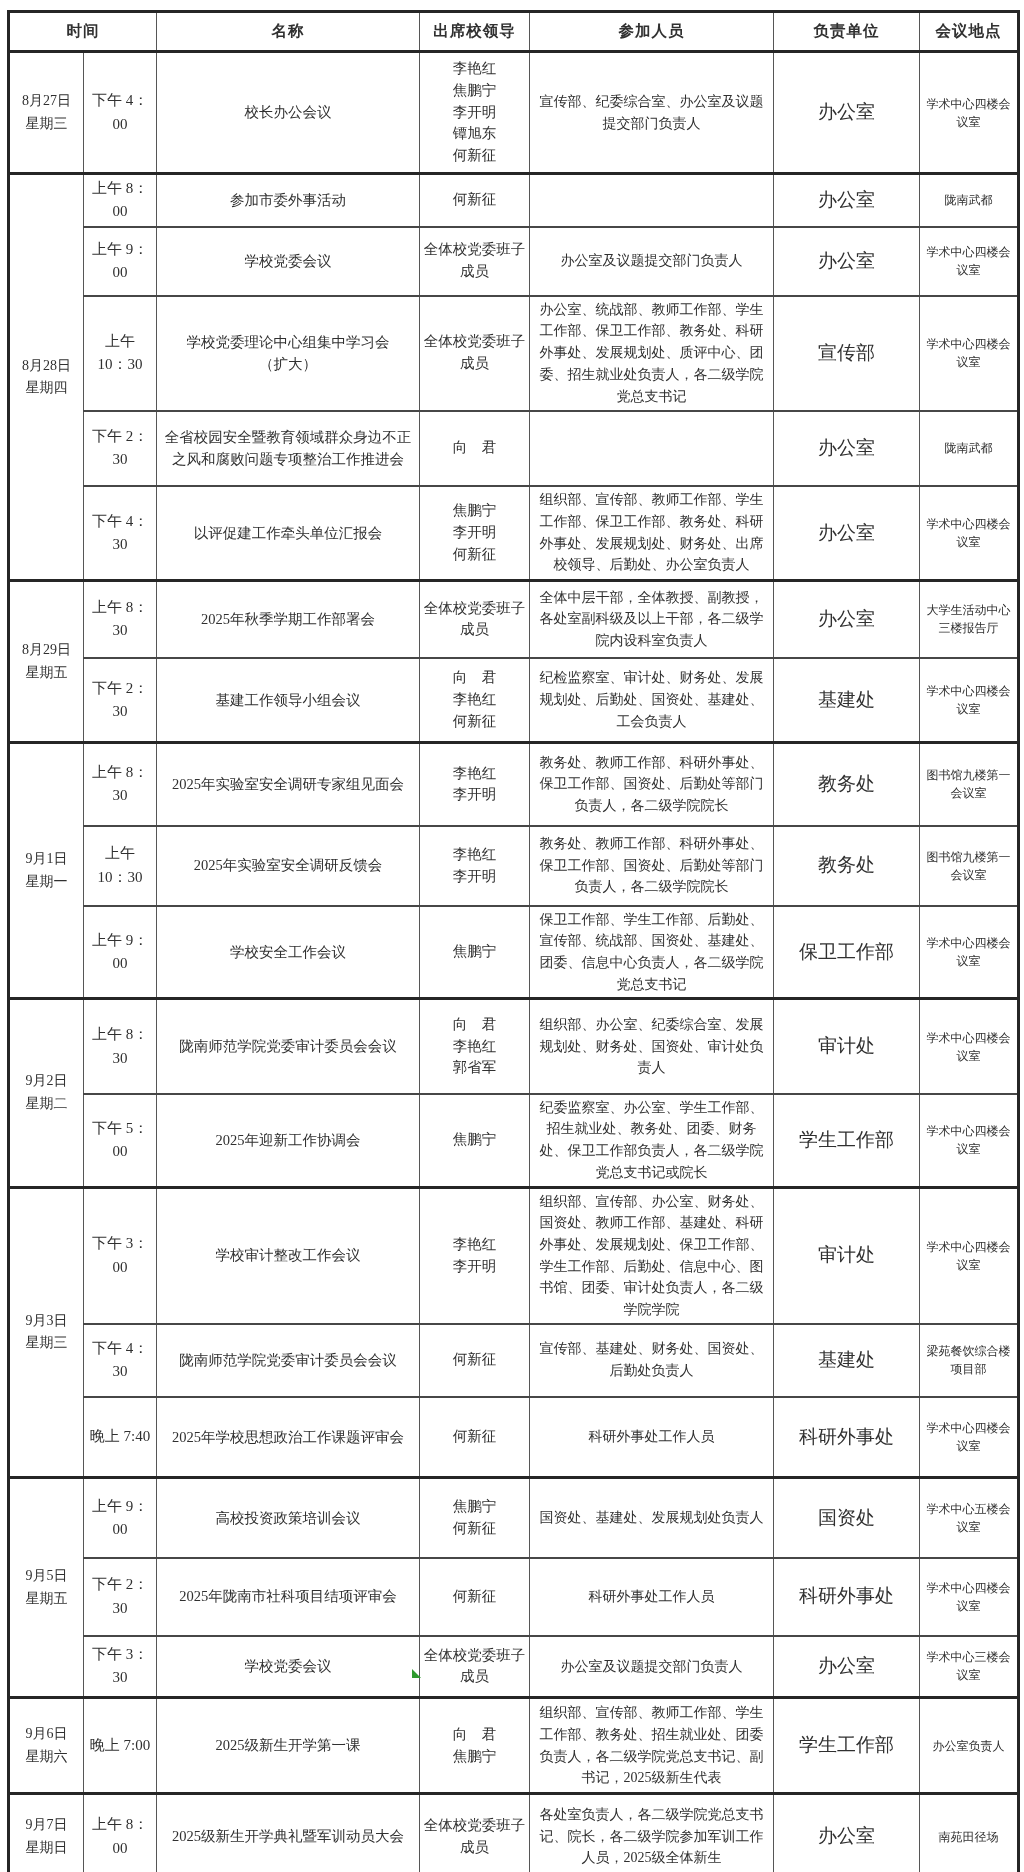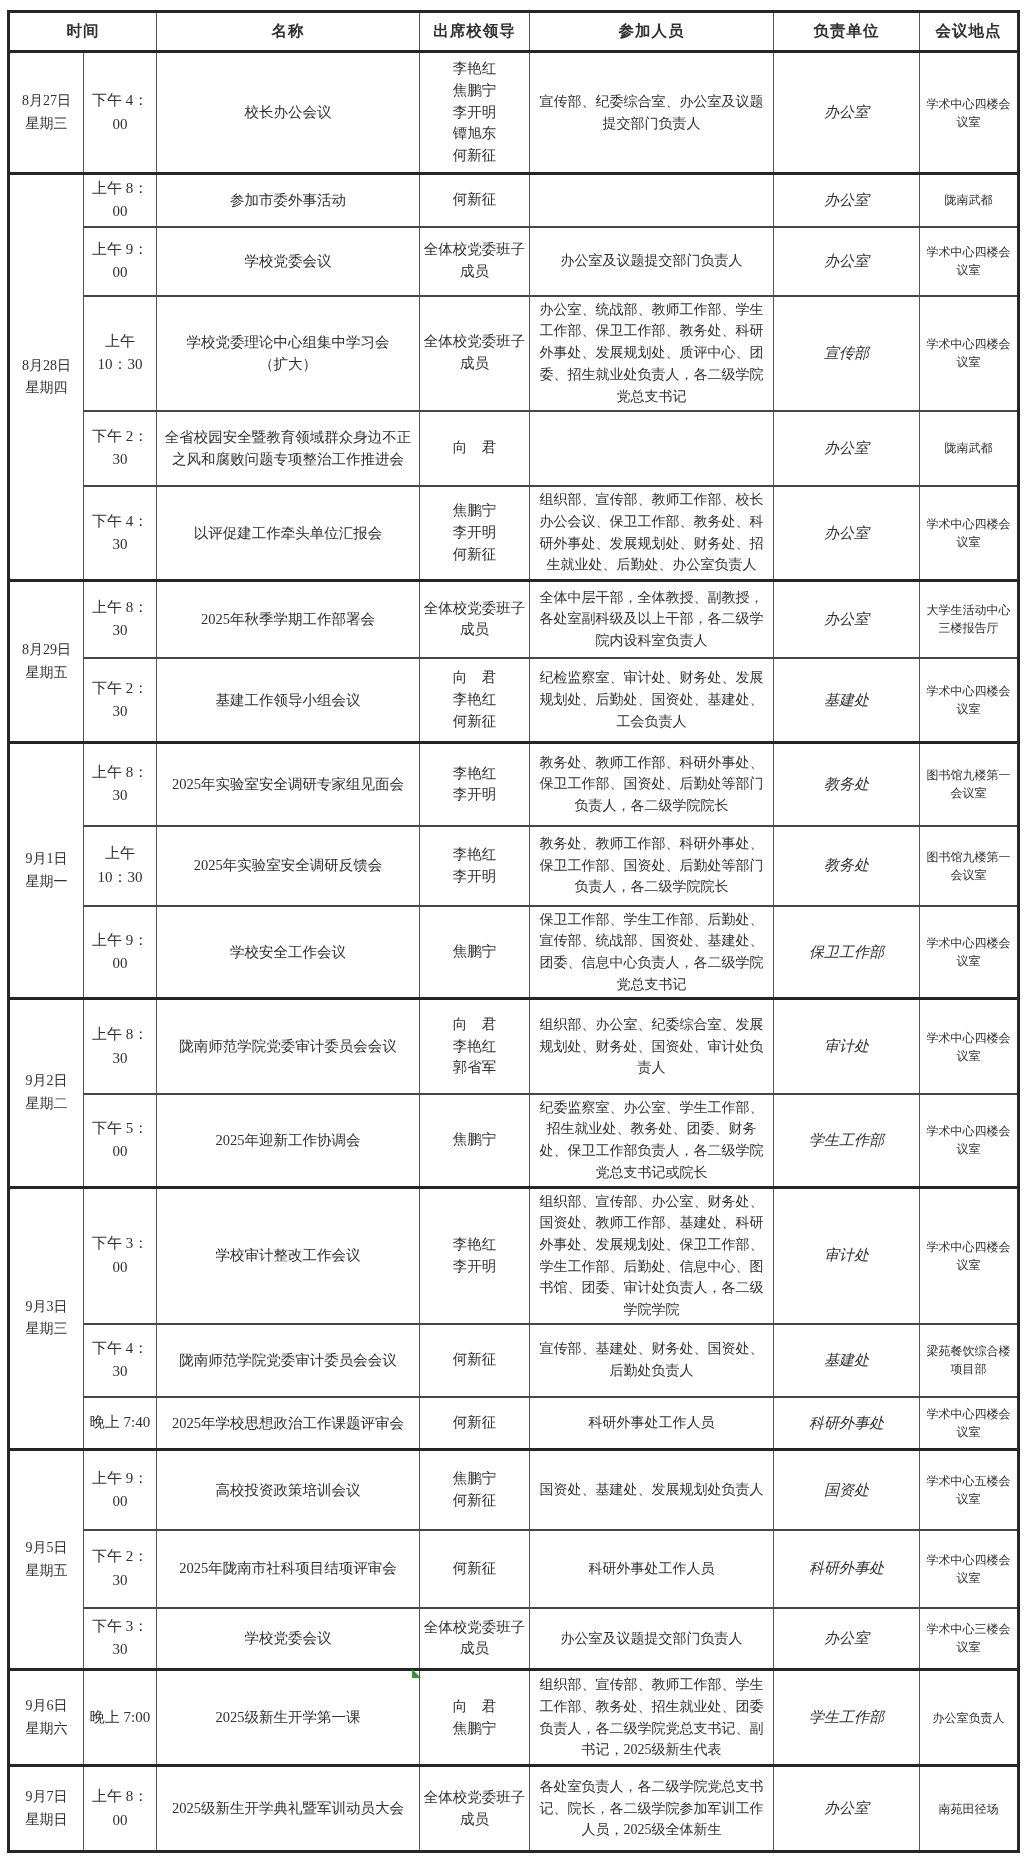--- a/index.html
+++ b/index.html
@@ -11,21 +11,21 @@
         padding:2px 5px;overflow:hidden;}
   td{border-top:2px solid #474747;font-size:14.5px;line-height:1.5;}
   th{font-size:15.5px;font-weight:bold;border-bottom:3px solid #262626;height:33px;
      letter-spacing:1px;}
   tr.group-start > td{border-top:3px solid #262626;}
   .date-cell{font-size:14px;line-height:1.6;white-space:pre-line;margin-left:16px;}
   .time-cell{font-size:15px;line-height:1.55;}
   .name-cell{font-size:14.5px;white-space:pre-line;line-height:1.55;}
   .leaders-cell{font-size:14.5px;line-height:1.5;padding:2px 3px;}
   .participants-cell{font-size:14px;line-height:1.55;padding:2px 7px;}
-  .unit-cell{font-size:15px;font-style:italic;}
+  .unit-cell{font-size:19px;}
   .location-cell{font-size:12px;line-height:1.5;padding:2px 4px;}
   .leader-line{display:block;}
   #green-marker{position:absolute;left:412px;top:1669px;width:0;height:0;
       border-bottom:9px solid #2e9a2e;border-right:9px solid transparent;}
 </style>
 </head>
 <body>
 
 <div id="page">
   <table id="schedule">
@@ -115,21 +115,21 @@
         </tr>
         <tr style="height: 95px;">
           <td class="time-cell">下午
 4：30</td>
           <td class="name-cell">以评促建工作牵头单位汇报会</td>
           <td class="leaders-cell">
             <span class="leader-line">焦鹏宁</span>
             <span class="leader-line">李开明</span>
             <span class="leader-line">何新征</span>
           </td>
-          <td class="participants-cell">组织部、宣传部、教师工作部、校长办公会议、保卫工作部、教务处、科研外事处、发展规划处、财务处、招生就业处、后勤处、办公室负责人</td>
+          <td class="participants-cell">组织部、宣传部、教师工作部、学生工作部、保卫工作部、教务处、科研外事处、发展规划处、财务处、出席校领导、后勤处、办公室负责人</td>
           <td class="unit-cell">办公室</td>
           <td class="location-cell">学术中心四楼会议室</td>
         </tr>
         <tr class="group-start" style="height: 77px;">
           <td class="date-cell" rowspan="2">8月29日
 星期五</td>
           <td class="time-cell">上午
 8：30</td>
           <td class="name-cell">2025年秋季学期工作部署会</td>
           <td class="leaders-cell">
@@ -233,21 +233,21 @@
           <td class="time-cell">下午
 4：30</td>
           <td class="name-cell">陇南师范学院党委审计委员会会议</td>
           <td class="leaders-cell">
             <span class="leader-line">何新征</span>
           </td>
           <td class="participants-cell">宣传部、基建处、财务处、国资处、后勤处负责人</td>
           <td class="unit-cell">基建处</td>
           <td class="location-cell">梁苑餐饮综合楼项目部</td>
         </tr>
-        <tr style="height: 53px;">
+        <tr style="height: 81px;">
           <td class="time-cell">晚上
 7:40</td>
           <td class="name-cell">2025年学校思想政治工作课题评审会</td>
           <td class="leaders-cell">
             <span class="leader-line">何新征</span>
           </td>
           <td class="participants-cell">科研外事处工作人员</td>
           <td class="unit-cell">科研外事处</td>
           <td class="location-cell">学术中心四楼会议室</td>
         </tr>

